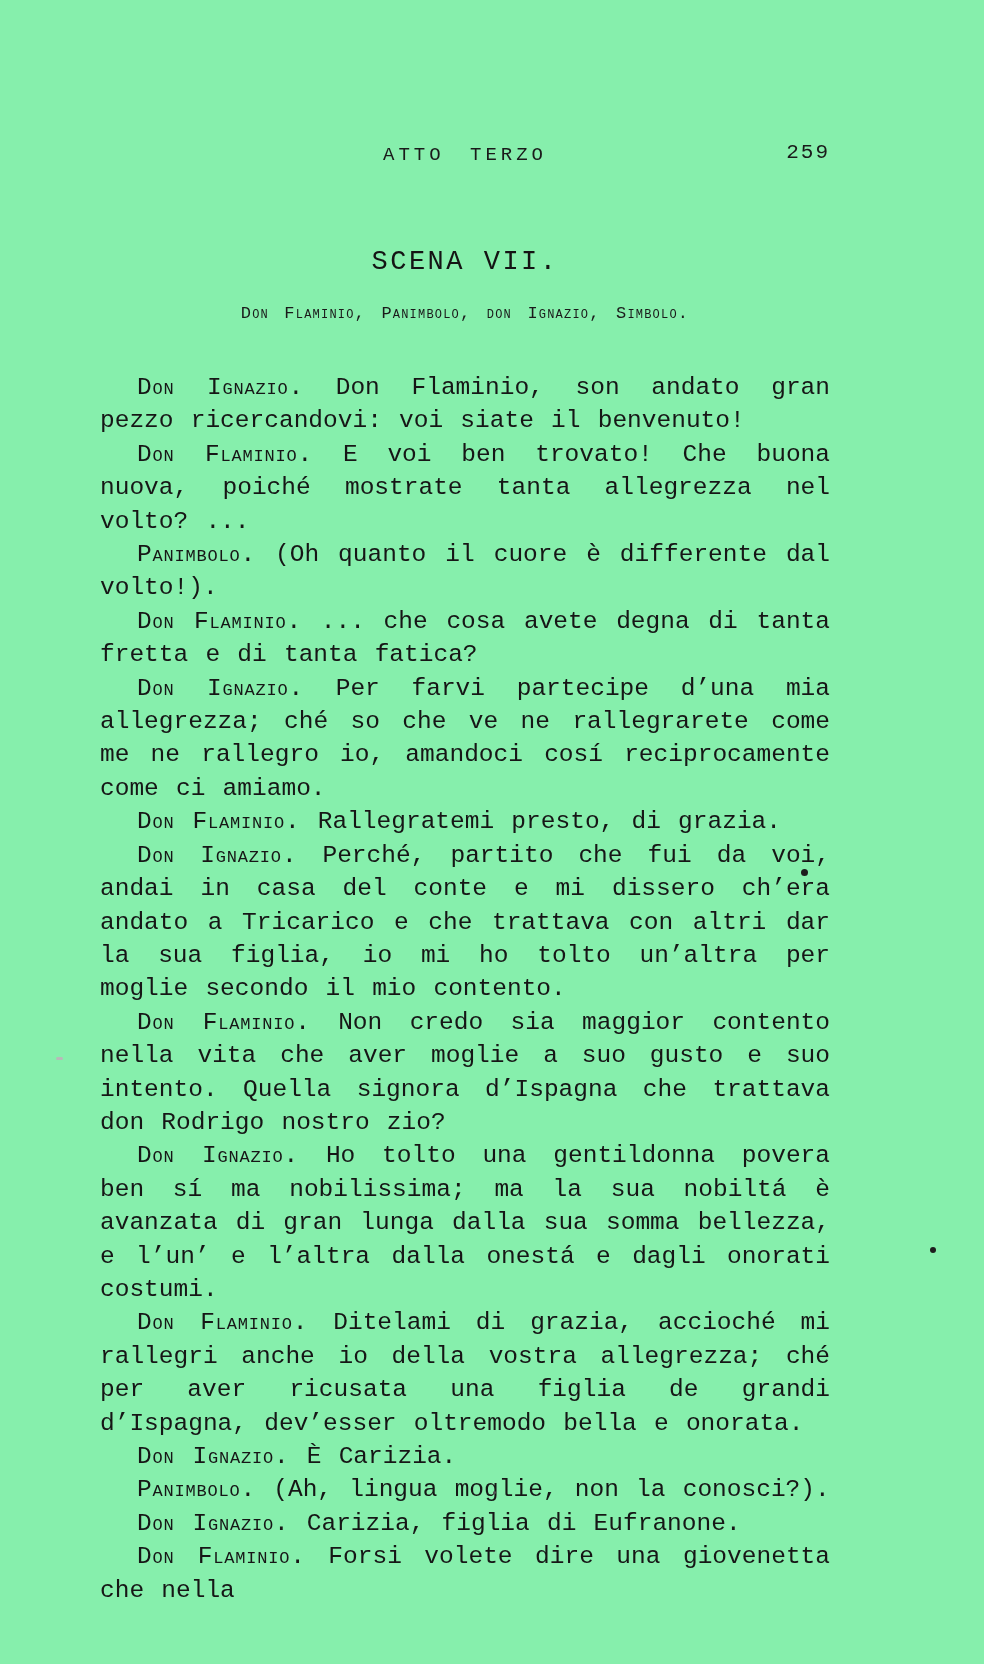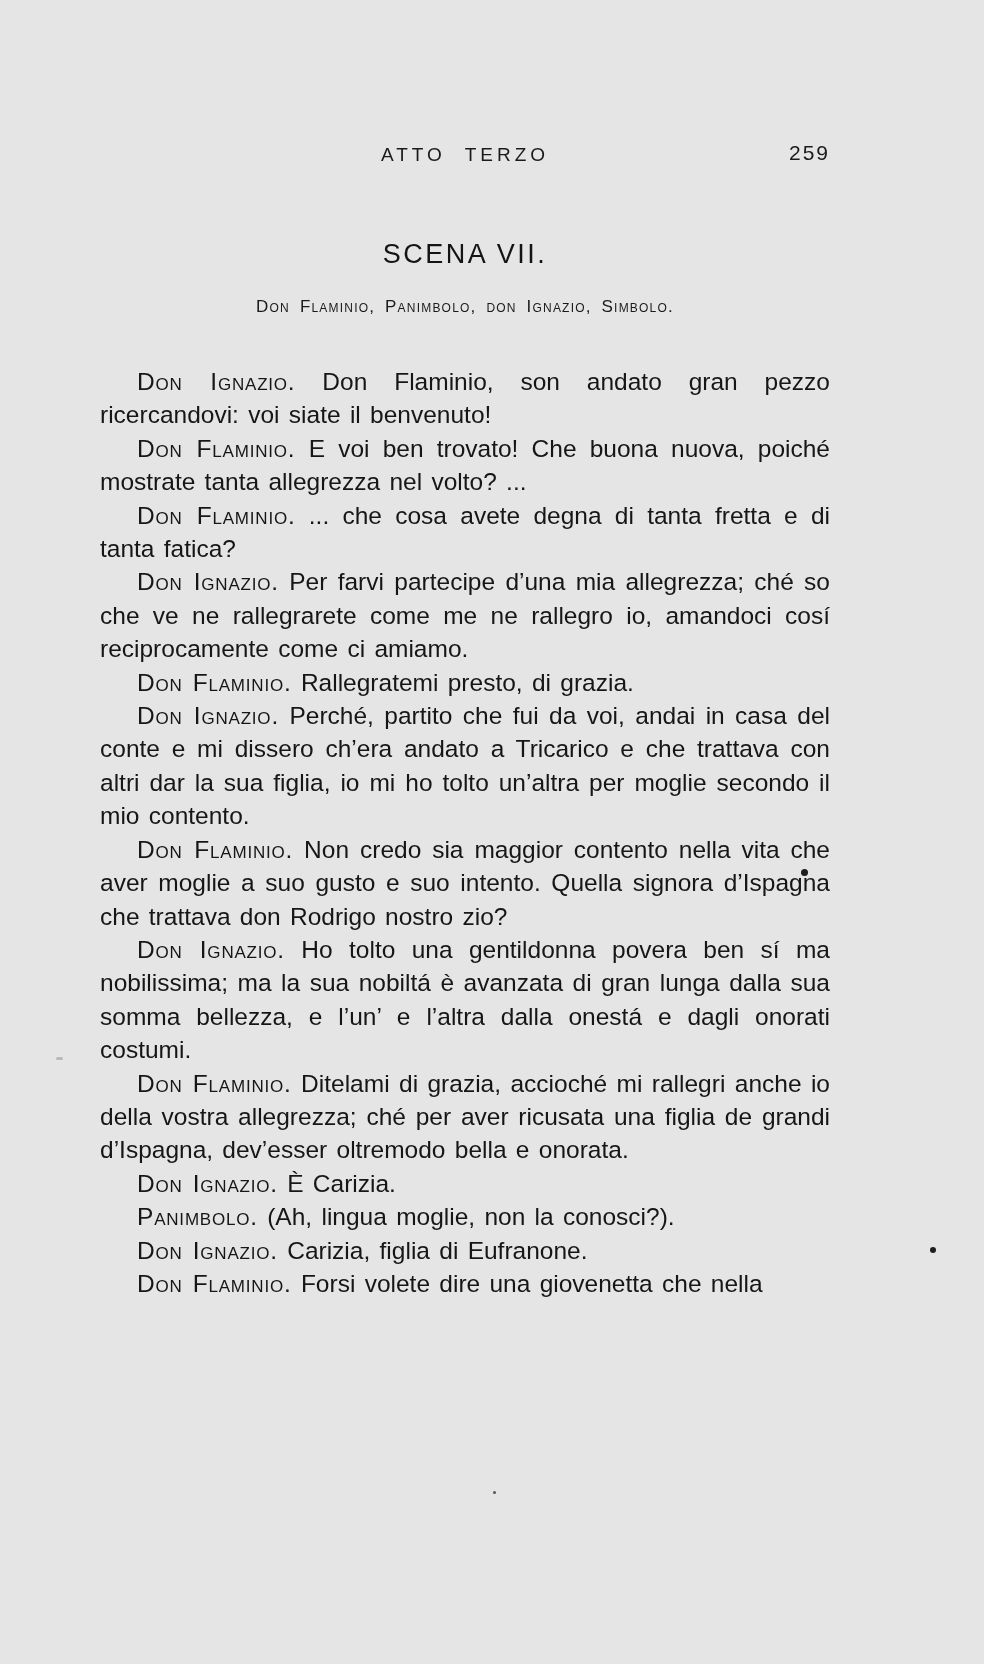--- a/index.html
+++ b/index.html
@@ -4,23 +4,23 @@
 <style>
   html, body {
     margin: 0;
     padding: 0;
     background: #ffffff;
   }
   .page {
     position: relative;
     width: 984px;
     height: 1664px;
-    background: #e5e5e5;
+    background: #86efac;
     color: #161616;
-    font-family: Liberation Sans, sans-serif;
+    font-family: Liberation Mono, monospace;
     overflow: hidden;
   }
   .running-head {
     position: absolute;
     top: 144px;
     left: 100px;
     width: 730px;
     text-align: center;
     font-size: 19px;
     letter-spacing: 4px;
@@ -35,21 +35,21 @@
     letter-spacing: 2px;
     word-spacing: 0;
   }
   .text-column {
     position: absolute;
     top: 231px;
     left: 100px;
     width: 730px;
   }
   .scene-heading {
-    margin: 8px;
+    margin: 16px;
     text-align: center;
     font-weight: 400;
     font-size: 27px;
     letter-spacing: 2.5px;
     color: #141414;
   }
   .characters {
     margin: 27px 0 0 0;
     text-align: center;
     font-variant: small-caps;
@@ -96,20 +96,21 @@
 
   <main class="text-column">
 
     <h2 class="scene-heading">SCENA VII.</h2>
 
     <p class="characters">Don Flaminio, Panimbolo, don Ignazio, Simbolo.</p>
 
     <div class="dialogue">
       <p class="line"><span class="speaker">Don Ignazio.</span> <span class="speech">Don Flaminio, son andato gran pezzo ricercandovi: voi siate il benvenuto!</span></p>
       <p class="line"><span class="speaker">Don Flaminio.</span> <span class="speech">E voi ben trovato! Che buona nuova, poiché mostrate tanta allegrezza nel volto? ...</span></p>
+      <p class="line"><span class="speaker">Panimbolo.</span> <span class="speech">(Oh quanto il cuore è differente dal volto!).</span></p>
       <p class="line"><span class="speaker">Don Flaminio.</span> <span class="speech">... che cosa avete degna di tanta fretta e di tanta fatica?</span></p>
       <p class="line"><span class="speaker">Don Ignazio.</span> <span class="speech">Per farvi partecipe d’una mia allegrezza; ché so che ve ne rallegrarete come me ne rallegro io, amandoci cosí reciprocamente come ci amiamo.</span></p>
       <p class="line"><span class="speaker">Don Flaminio.</span> <span class="speech">Rallegratemi presto, di grazia.</span></p>
       <p class="line"><span class="speaker">Don Ignazio.</span> <span class="speech">Perché, partito che fui da voi, andai in casa del conte e mi dissero ch’era andato a Tricarico e che trattava con altri dar la sua figlia, io mi ho tolto un’altra per moglie secondo il mio contento.</span></p>
       <p class="line"><span class="speaker">Don Flaminio.</span> <span class="speech">Non credo sia maggior contento nella vita che aver moglie a suo gusto e suo intento. Quella signora d’Ispagna che trattava don Rodrigo nostro zio?</span></p>
       <p class="line"><span class="speaker">Don Ignazio.</span> <span class="speech">Ho tolto una gentildonna povera ben sí ma nobilissima; ma la sua nobiltá è avanzata di gran lunga dalla sua somma bellezza, e l’un’ e l’altra dalla onestá e dagli onorati costumi.</span></p>
       <p class="line"><span class="speaker">Don Flaminio.</span> <span class="speech">Ditelami di grazia, accioché mi rallegri anche io della vostra allegrezza; ché per aver ricusata una figlia de grandi d’Ispagna, dev’esser oltremodo bella e onorata.</span></p>
       <p class="line"><span class="speaker">Don Ignazio.</span> <span class="speech">È Carizia.</span></p>
       <p class="line"><span class="speaker">Panimbolo.</span> <span class="speech">(Ah, lingua moglie, non la conosci?).</span></p>
       <p class="line"><span class="speaker">Don Ignazio.</span> <span class="speech">Carizia, figlia di Eufranone.</span></p>

